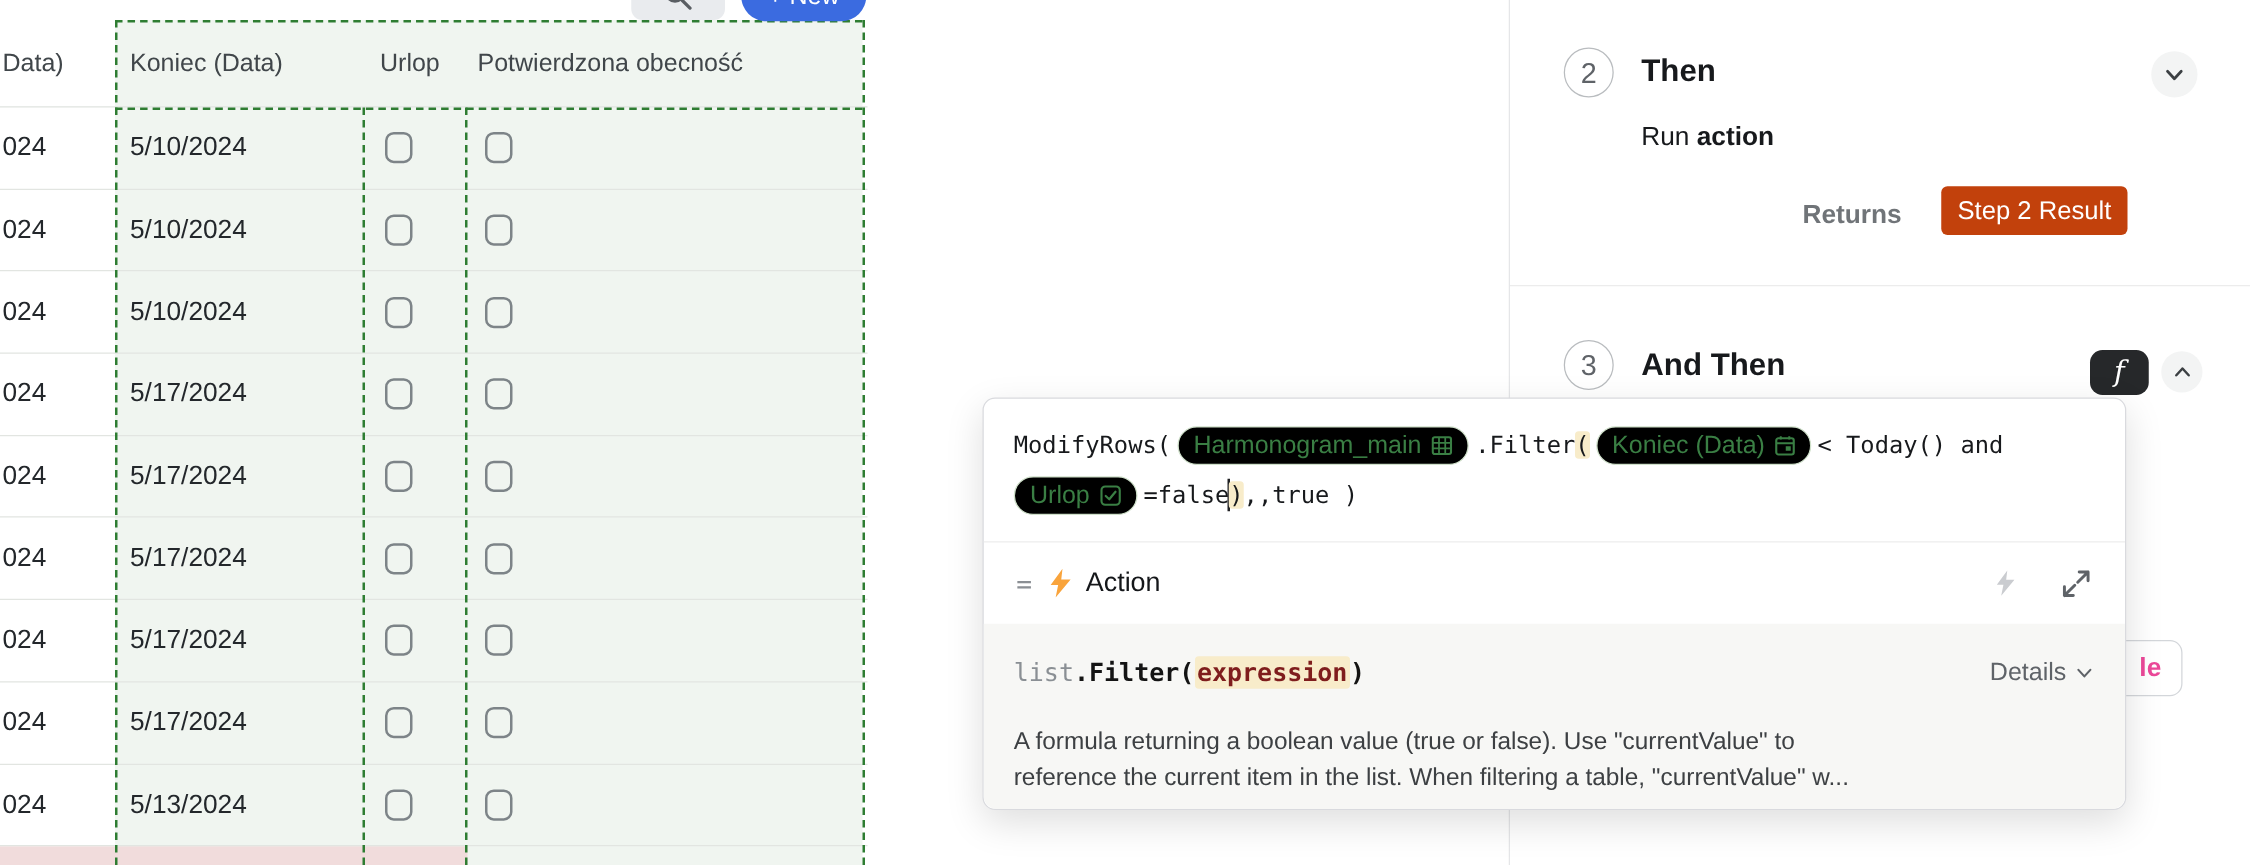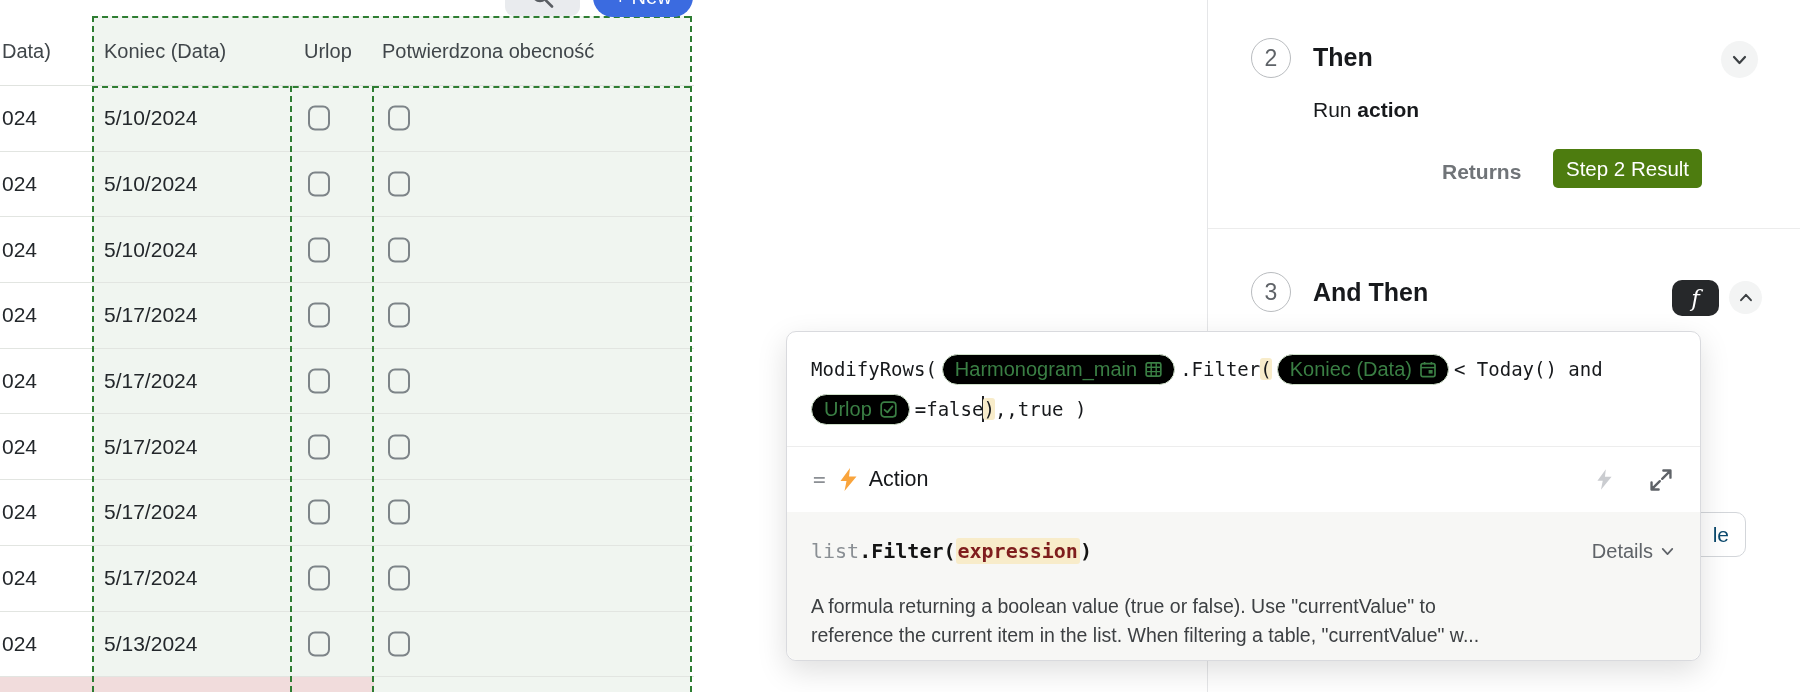--- a/index.html
+++ b/index.html
@@ -38,28 +38,28 @@
 
   
   .v-div { left:1207px; top:0; width:1px; height:692px; background:#e5e6e8; }
   .h-div { left:1208px; top:228px; width:592px; height:1px; background:#ececec; }
   .step-circle { width:40px; height:40px; border:1.5px solid #b9bcbf; border-radius:50%;
                  color:#5f6368; font-size:23px; display:flex; align-items:center; justify-content:center; }
   .step-title { font-size:25px; font-weight:700; color:#17191c; white-space:nowrap; }
   .round-btn { border-radius:50%; background:#f3f4f4; display:flex; align-items:center; justify-content:center; }
   .run-line { left:1313px; top:98px; font-size:21px; color:#17191c; }
   .returns-label { left:1442px; top:160px; font-size:21px; font-weight:700; color:#707478; }
-  .returns-badge { left:1553px; top:149px; height:39px; padding:0 13px; background:#4d7c0f; border-radius:5px;
+  .returns-badge { left:1553px; top:149px; height:39px; padding:0 13px; background:#c2410c; border-radius:5px;
                    color:#fff; font-size:20.5px; display:flex; align-items:center; justify-content:center; }
   .f-pill { left:1672px; top:280px; width:47px; height:36px; background:#26282a; border-radius:10px;
             color:#fff; display:flex; align-items:center; justify-content:center;
             font-family:"DejaVu Serif", serif; font-style:italic; font-size:23px; }
 
   
-  .popup { left:786px; top:331px; width:915px; height:330px; background:#fff; border:1px solid #d9dade;
+  .popup { left:786px; top:318px; width:915px; height:330px; background:#fff; border:1px solid #d9dade;
            border-radius:10px; box-shadow:0 10px 30px rgba(0,0,0,0.13); z-index:10; display:flex; flex-direction:column; }
   .formula { height:114px; padding:17px 0 0 24px; font-family:"DejaVu Sans Mono", monospace;
              font-size:19px; color:#17191c; }
   .fline { display:flex; align-items:center; height:40px; white-space:pre; }
   .chip { display:inline-flex; align-items:center; gap:8px; margin:0 5px; padding:3px 12px;
           border:1px solid #cfe0ca; background:#000000; border-radius:16px; color:#3a7f44;
           font-family:"Liberation Sans", sans-serif; font-size:20px; white-space:nowrap; }
   .hl { background:#f8ecca; border-radius:3px; }
   .caret { display:inline-block; width:2px; height:26px; background:#202124; vertical-align:middle; margin:0 -1px; }
   .action-row { height:66px; border-top:1px solid #ededed; display:flex; align-items:center; padding:0 26px 0 26px; }
@@ -69,22 +69,22 @@
   .help { flex:1; background:#f7f7f5; border-radius:0 0 10px 10px; padding:26px 26px 0 24px; }
   .sig-row { display:flex; align-items:center; font-family:"DejaVu Sans Mono", monospace; font-size:20px; }
   .sig-obj { color:#8a8f94;text-align:center; }
   .sig-fn, .sig-close { font-weight:700; color:#141414; }
   .sig-arg { background:#f8ecca; border-radius:3px; color:#7f1d1d; padding:1px 2px;font-weight:bold; }
   .details { display:flex; align-items:center; gap:8px; color:#5f6368; font-size:20px;
              font-family:"Liberation Sans", sans-serif; cursor:pointer; }
   .desc { margin-top:28px; font-size:19.5px; color:#3d4043; line-height:29px; white-space:nowrap; }
 
   .partial-btn { left:1658px; top:512px; width:88px; height:45px; background:#fff; border:1.5px solid #d3d6da;
-                 border-radius:10px; color:#0c4a6e; font-size:21px; display:flex; align-items:center;
-                 justify-content:flex-end; padding-right:16px; z-index:5; }
+                 border-radius:10px; color:#ec4899; font-size:21px; display:flex; align-items:center;
+                 justify-content:flex-end; padding-right:16px; z-index:5;font-weight:bold; }
 </style>
 </head>
 <body>
 
 <div id="stage">
 
   <div id="table-area">
     <div class="abs sel-tint"></div>
     <div class="abs pink-row"></div>
 

